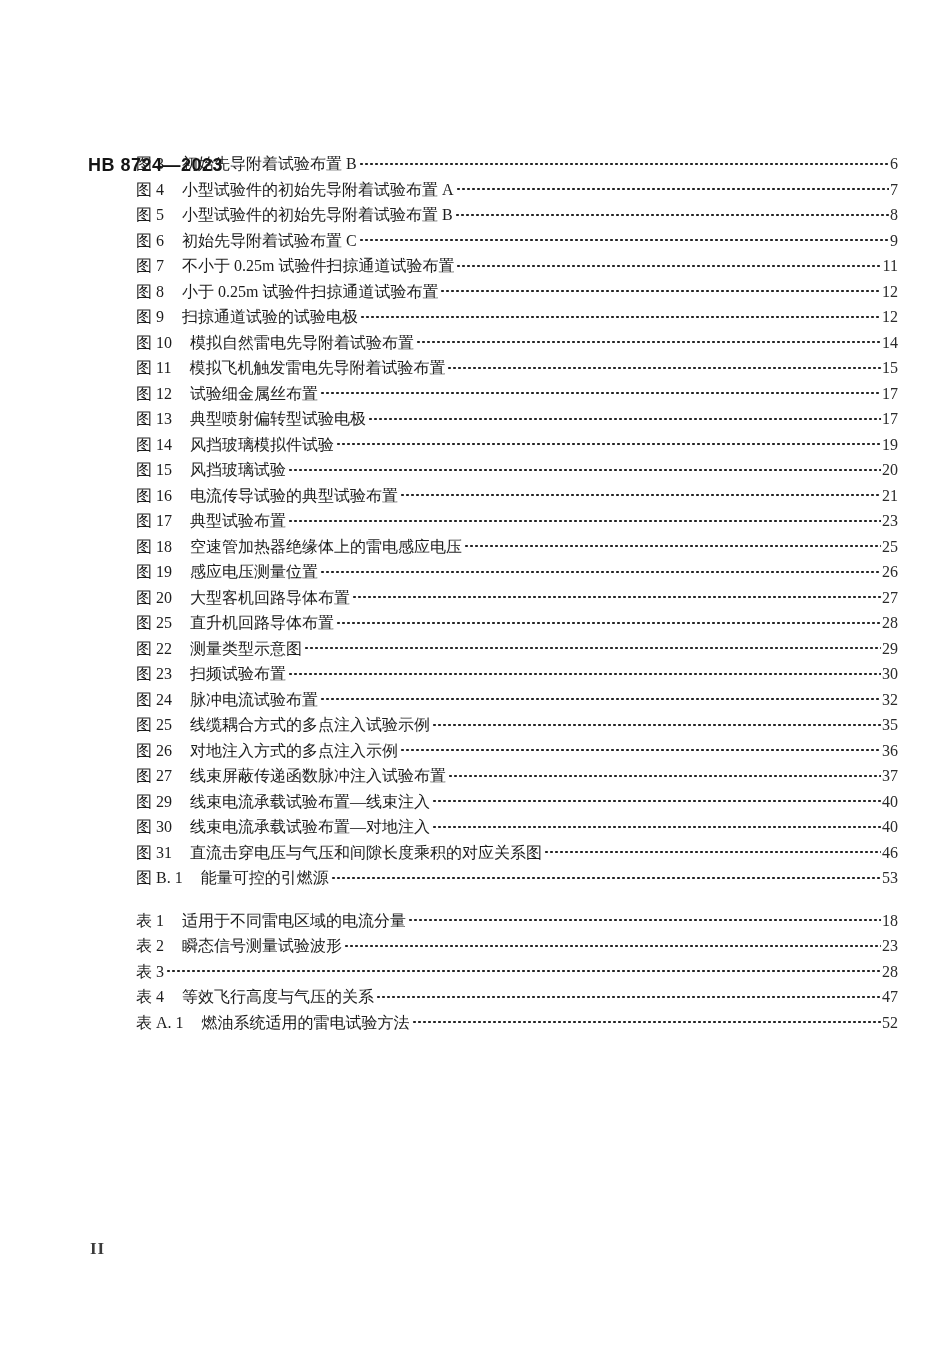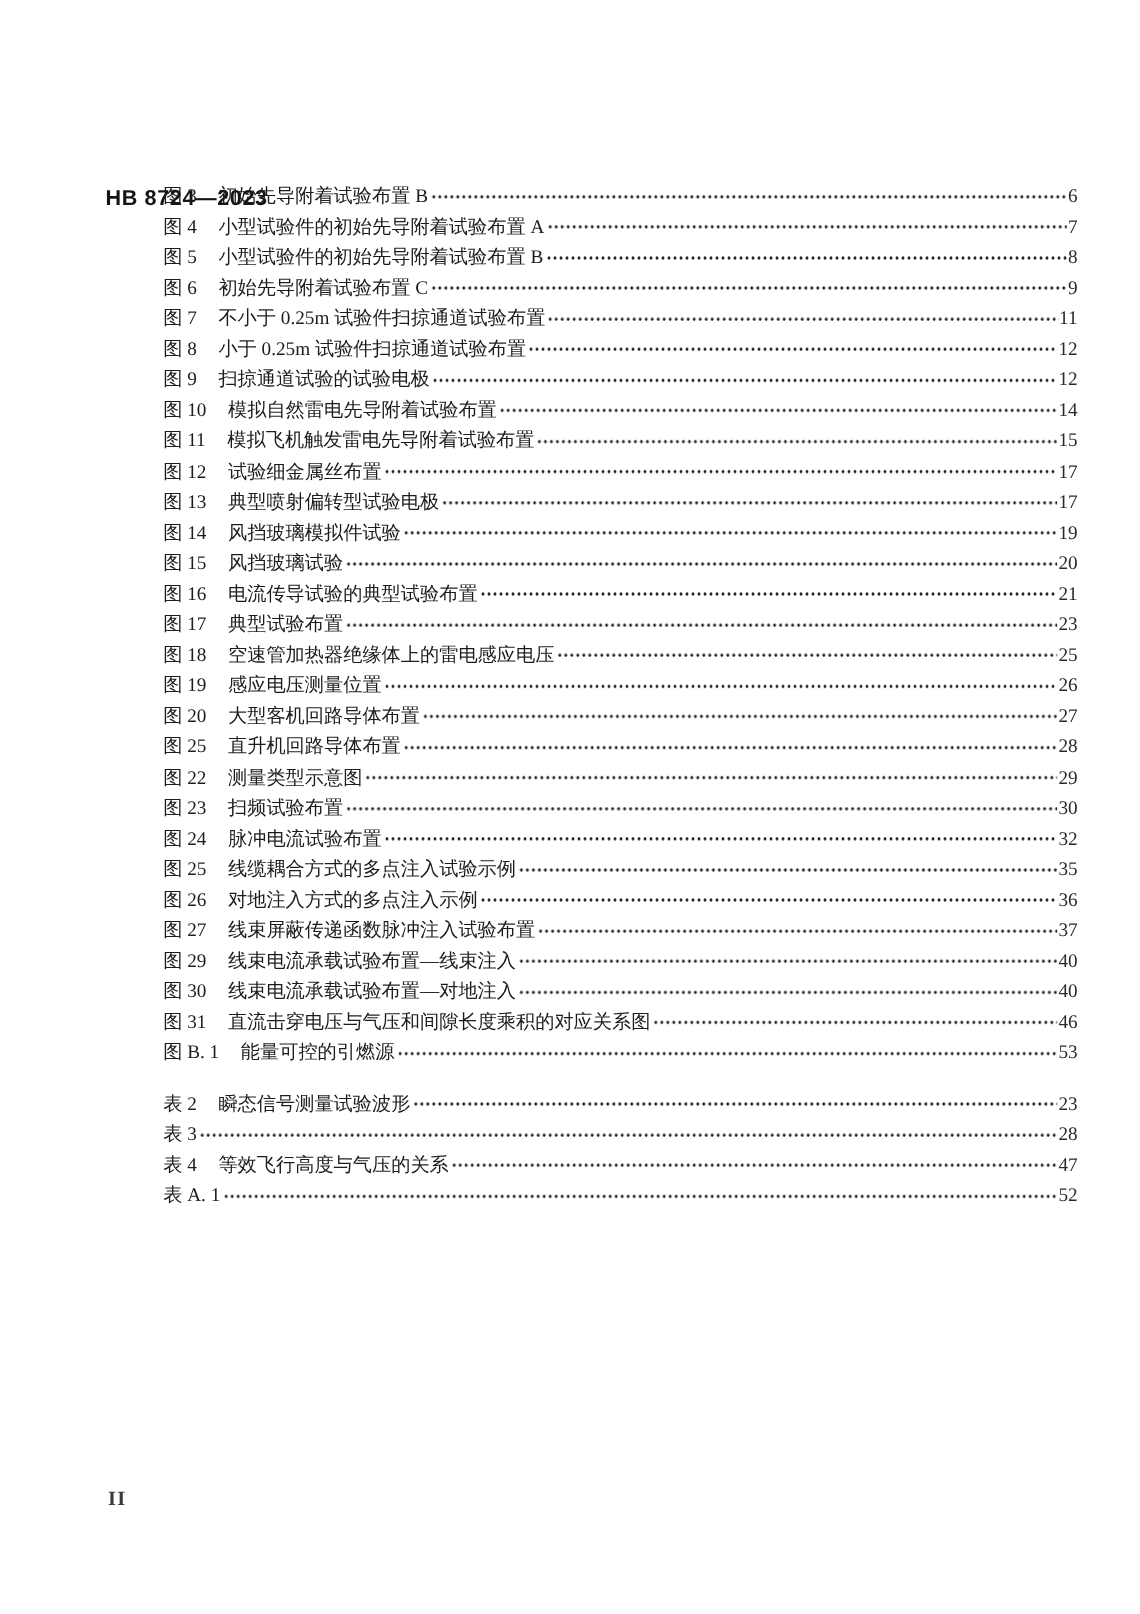--- a/index.html
+++ b/index.html
@@ -258,37 +258,44 @@
       </div>
       <div class="toc-row">
         <span class="toc-label">图 B. 1</span>
         <span class="toc-title">能量可控的引燃源</span>
         <span class="toc-leader"></span>
         <span class="toc-page">53</span>
       </div>
     </div>
   <div class="toc-section tables" id="tables-list">
       <div class="toc-row">
+        <span class="toc-label">表 1</span>
+        <span class="toc-title">适用于不同雷电区域的电流分量</span>
+        <span class="toc-leader"></span>
+        <span class="toc-page">18</span>
+      </div>
+      <div class="toc-row">
         <span class="toc-label">表 2</span>
         <span class="toc-title">瞬态信号测量试验波形</span>
         <span class="toc-leader"></span>
         <span class="toc-page">23</span>
       </div>
       <div class="toc-row">
         <span class="toc-label">表 3</span>
         <span class="toc-leader"></span>
         <span class="toc-page">28</span>
       </div>
       <div class="toc-row">
         <span class="toc-label">表 4</span>
         <span class="toc-title">等效飞行高度与气压的关系</span>
         <span class="toc-leader"></span>
         <span class="toc-page">47</span>
       </div>
       <div class="toc-row">
         <span class="toc-label">表 A. 1</span>
+        <span class="toc-title">燃油系统适用的雷电试验方法</span>
         <span class="toc-leader"></span>
         <span class="toc-page">52</span>
       </div>
     </div>
 </div>
 
 <div class="page-footer">II</div>
 
 </body></html>

